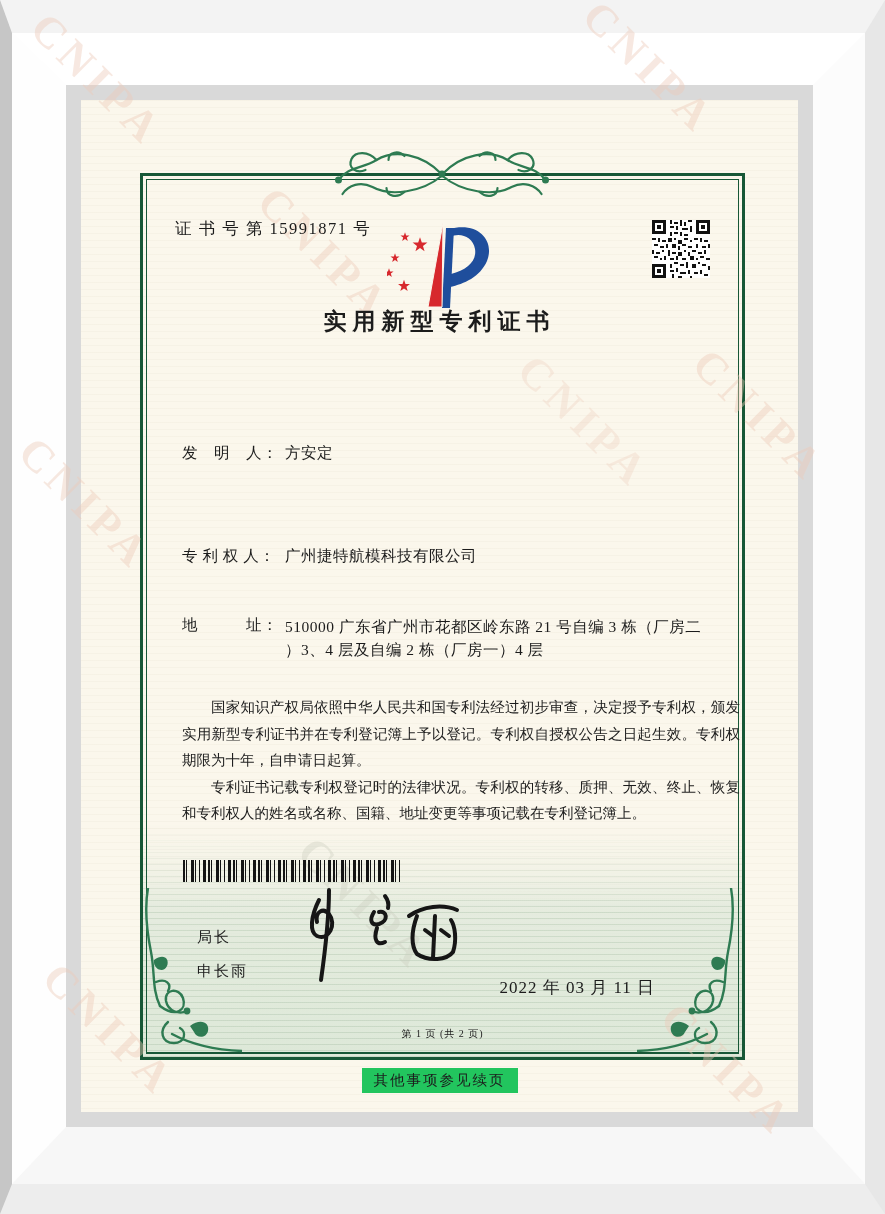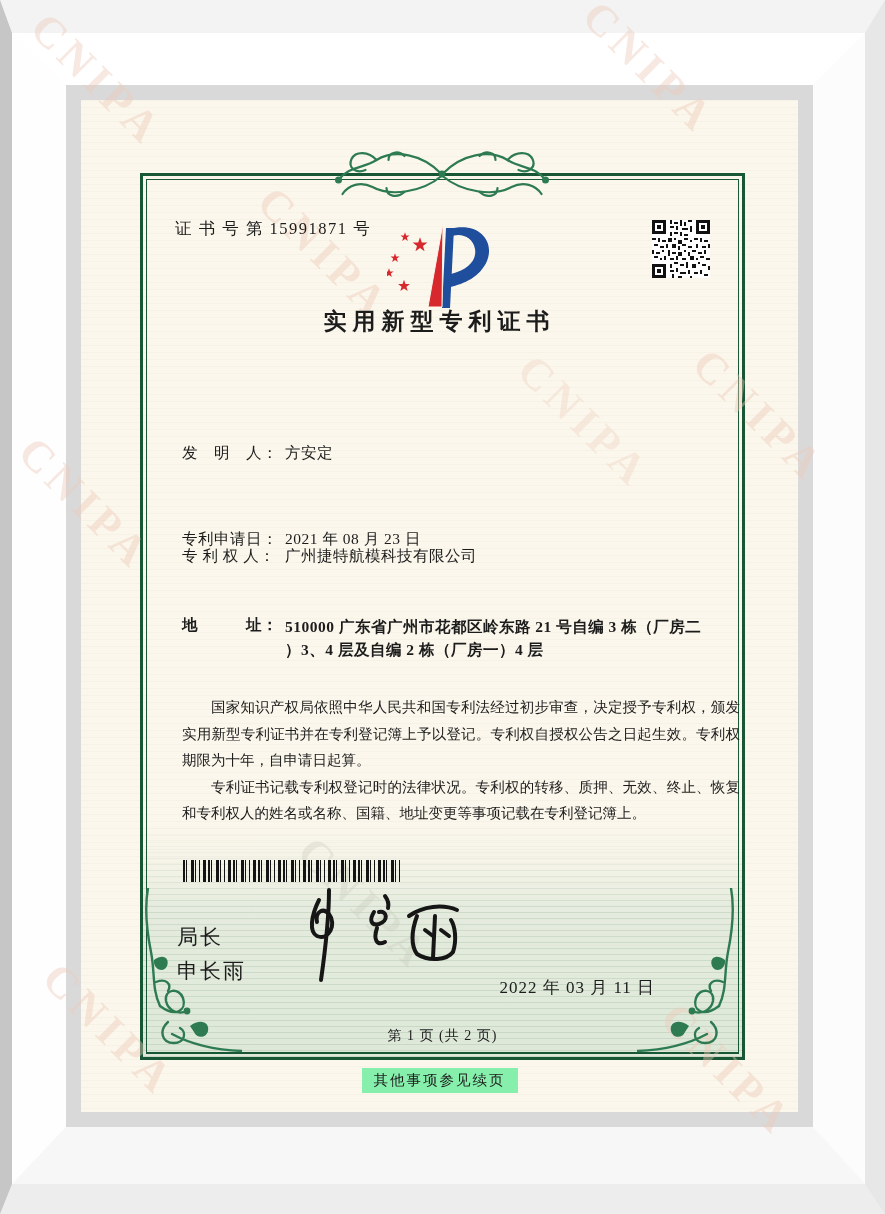--- a/index.html
+++ b/index.html
@@ -36,38 +36,38 @@
   .flourish.right{left:556px;top:788px;transform:scaleX(-1);}
   
   .abs{position:absolute;z-index:5;}
   .cert-no{left:94px;top:118px;font-size:16.5px;letter-spacing:1.5px;}
   .logo{left:306px;top:120px;}
   .qr{left:571px;top:120px;}
   .title{left:0;right:0;top:206px;text-align:center;font-size:23px;font-weight:bold;letter-spacing:6px;}
   .frow{left:101px;width:570px;font-size:15.5px;letter-spacing:.5px;}
   .frow .flabel{display:inline-block;min-width:103px;}
   .r0{top:300px}.r1{top:343px}.r2{top:386px}.r3{top:429px}.r4{top:446px}
-  .addr{top:515px;display:flex;font-weight:bold;}
+  .addr{top:515px;display:flex;}
   .addr .flabel{flex:0 0 103px;}
   .addr .lines span{display:block;line-height:23px;}
   .grant{top:561px;}
   .grant .pair2{position:absolute;left:270px;top:0;}
   .body-text{left:101px;top:594px;width:558px;font-size:14.5px;line-height:26.5px;
       text-align:justify;}
   .body-text p{margin:0;text-indent:2em;}
   .barcode{left:102px;top:760px;width:218px;height:22px;
       background:repeating-linear-gradient(90deg,#141414 0 2px,transparent 2px 3px,#141414 3px 4px,
       transparent 4px 8px,#141414 8px 11px,transparent 11px 12px,#141414 12px 13px,transparent 13px 16px,
       #141414 16px 17px,transparent 17px 20px,#141414 20px 23px,transparent 23px 25px);}
-  .signer{left:96px;top:820px;font-family:"Liberation Sans","DejaVu Sans",sans-serif;
-      font-size:21px;line-height:34px;letter-spacing:2px;}
+  .signer{left:116px;top:820px;font-family:"Liberation Sans","DejaVu Sans",sans-serif;
+      font-size:15px;line-height:34px;letter-spacing:2px;}
   .sig{left:208px;top:782px;}
   .issue-date{right:143px;top:876px;font-size:17px;letter-spacing:1px;}
-  .page-info{left:59px;right:53px;top:927px;text-align:center;font-size:14px;letter-spacing:1px;}
-  .footer-note{left:50%;top:968px;transform:translateX(-50%);background:#86efac;
+  .page-info{left:59px;right:53px;top:927px;text-align:center;font-size:10px;letter-spacing:1px;}
+  .footer-note{left:50%;top:968px;transform:translateX(-50%);background:#22c55e;
       padding:3px 12px;font-size:14.5px;letter-spacing:2px;white-space:nowrap;}
 </style>
 </head>
 <body>
 
 <div class="stage">
   <div class="frame">
     <div class="face">
       <div class="mat">
         <div class="paper">
@@ -135,23 +135,20 @@
               <rect x="2" y="24" width="3" height="3" fill="#111" stroke="#fff" stroke-width="1"></rect>
               <path d="M9 0h1v2h-1z M11 1h2v1h-2z M14 0h1v3h-1z M16 1h1v2h-1z M18 0h2v1h-2z M9 3h2v1h-2z M12 3h1v2h-1z M15 4h3v1h-3z M19 3h1v3h-1z M9 6h1v2h-1z M11 6h2v1h-2z M14 6h1v2h-1z M16 7h2v1h-2z M0 9h2v1h-2z M3 9h1v2h-1z M5 10h2v1h-2z M8 9h2v2h-2z M11 9h1v1h-1z M13 10h2v2h-2z M16 9h2v1h-2z M19 10h1v1h-1z M21 9h2v1h-2z M24 9h1v2h-1z M26 10h2v1h-2z M1 12h2v1h-2z M4 13h2v1h-2z M7 12h1v2h-1z M10 12h2v2h-2z M13 13h1v2h-1z M15 12h2v1h-2z M18 13h2v1h-2z M22 12h1v2h-1z M25 13h2v1h-2z M28 12h1v2h-1z M0 15h1v2h-1z M2 16h2v1h-2z M5 15h1v1h-1z M8 15h1v3h-1z M10 16h2v1h-2z M13 16h2v2h-2z M16 15h1v1h-1z M18 16h1v2h-1z M20 15h2v1h-2z M23 16h2v1h-2z M26 15h1v2h-1z M1 18h2v1h-2z M4 19h1v1h-1z M6 18h1v2h-1z M9 19h2v1h-2z M12 18h1v2h-1z M15 19h2v1h-2z M19 18h2v2h-2z M22 19h1v1h-1z M24 18h2v1h-2z M27 19h2v1h-2z M9 22h1v2h-1z M11 21h2v1h-2z M14 22h2v1h-2z M17 21h1v3h-1z M20 22h2v2h-2z M23 21h1v1h-1z M25 22h2v1h-2z M28 23h1v2h-1z M9 25h2v1h-2z M12 24h1v2h-1z M14 26h3v1h-3z M18 25h1v2h-1z M21 26h2v1h-2z M24 25h1v2h-1z M26 27h2v1h-2z M10 27h1v2h-1z M13 28h2v1h-2z M19 28h1v1h-1z"></path>
             </g>
           </svg>
 
           <div class="abs title">实用新型专利证书</div>
 
           <div class="abs frow r1">
             <span class="flabel">发　明　人：</span><span>方安定</span>
           </div>
-          <div class="abs frow r3">
-            <span class="flabel">专利申请日：</span><span>2021 年 08 月 23 日</span>
-          </div>
           <div class="abs frow r4">
             <span class="flabel">专 利 权 人：</span><span>广州捷特航模科技有限公司</span>
           </div>
 
           <div class="abs frow addr">
             <span class="flabel">地　　　址：</span>
             <div class="lines">
               <span>510000 广东省广州市花都区岭东路 21 号自编 3 栋（厂房二</span>
               <span>）3、4 层及自编 2 栋（厂房一）4 层</span>
             </div>

